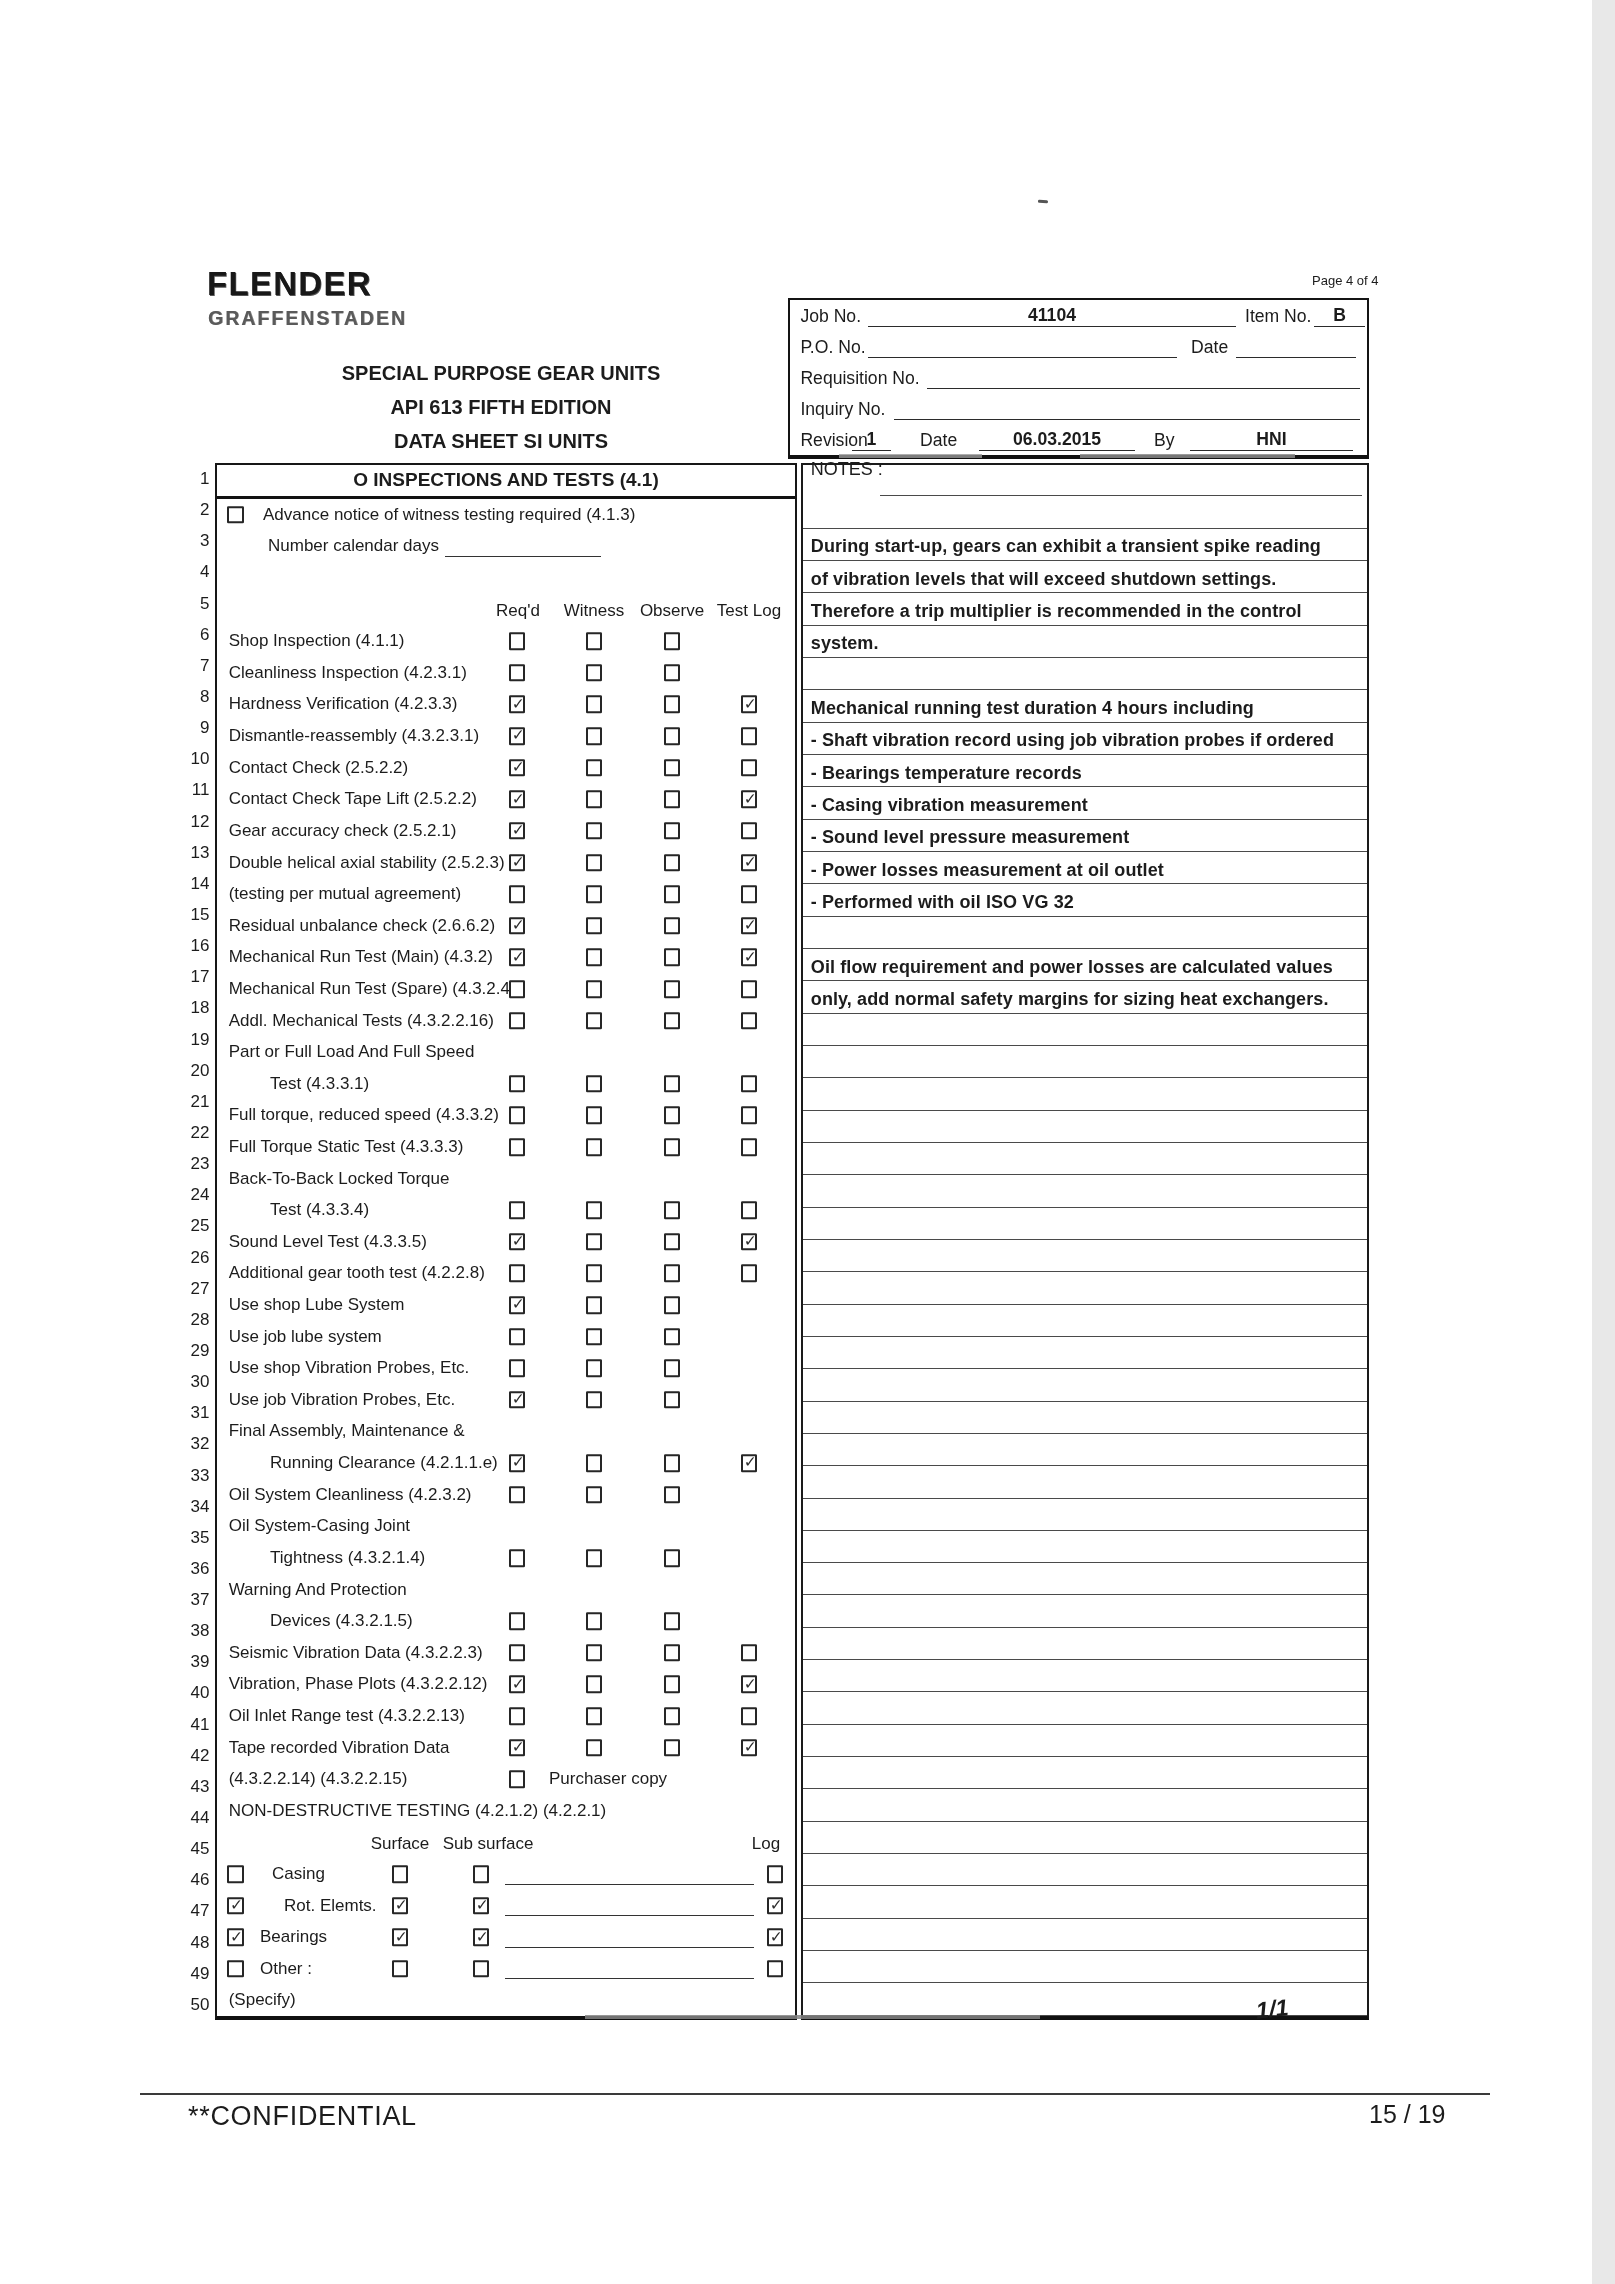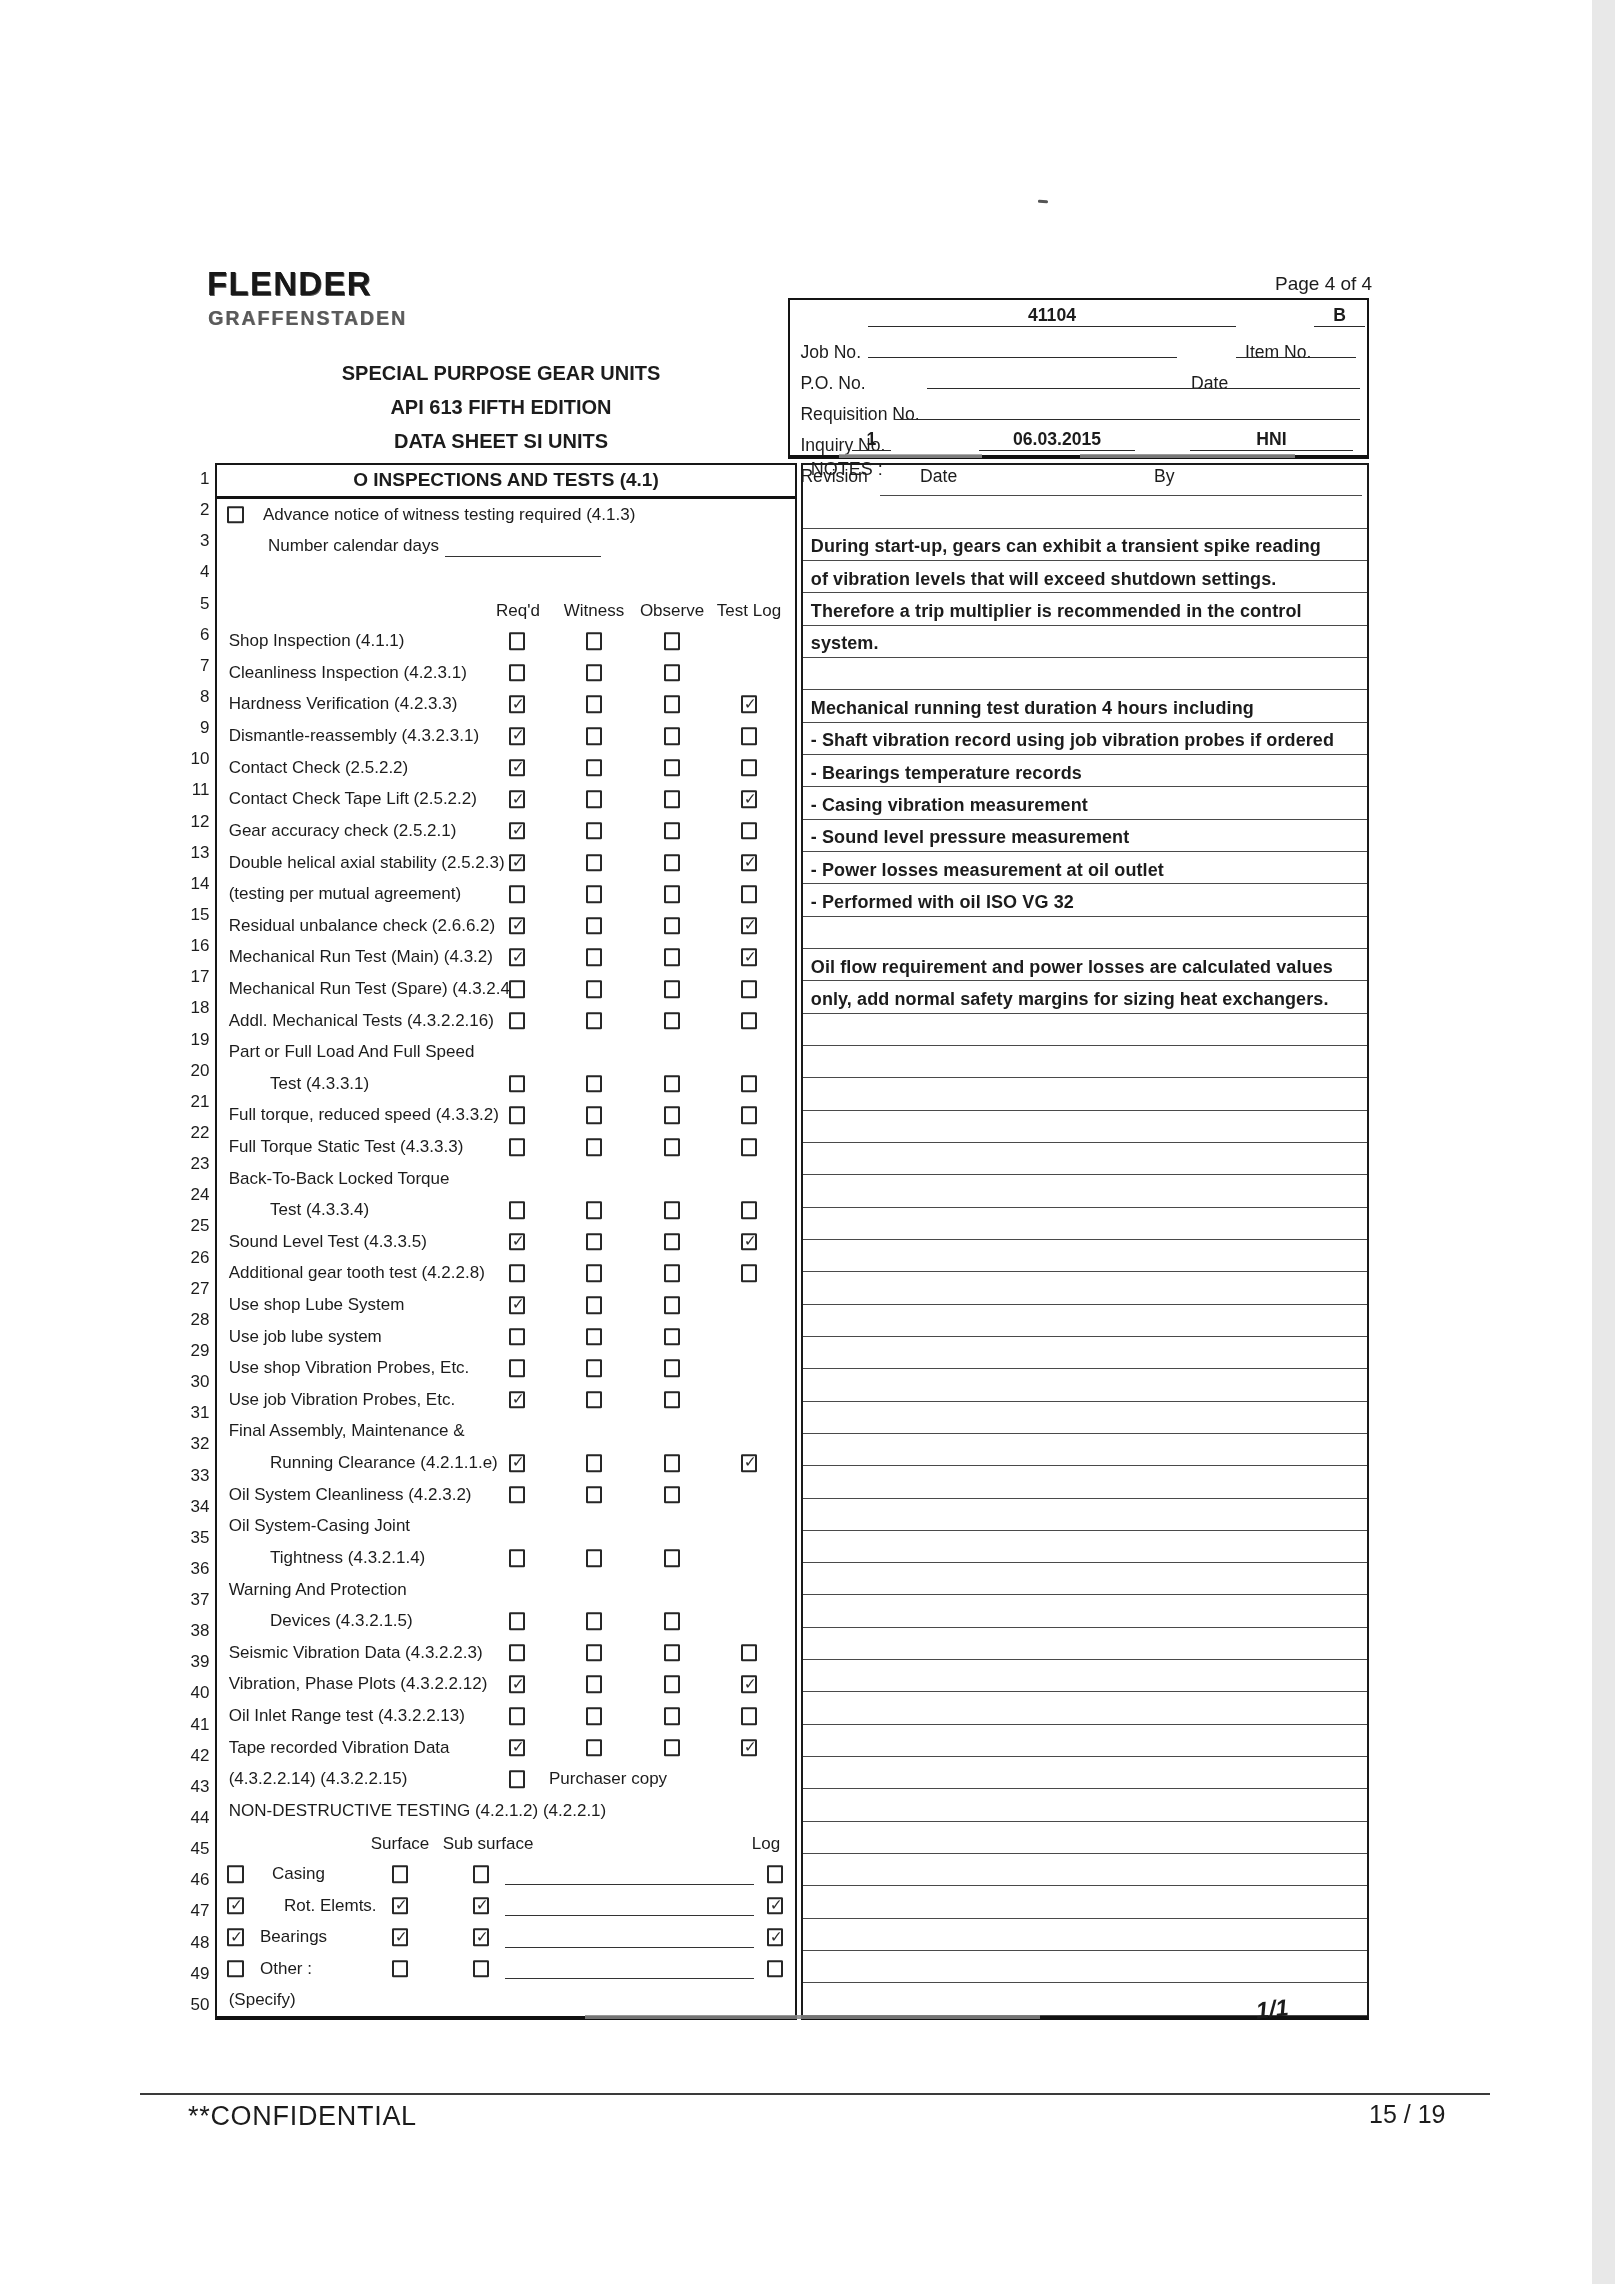--- a/index.html
+++ b/index.html
@@ -5,30 +5,30 @@
   html,body{margin:0;padding:0;background:#e8e8e8;}
   .page{position:relative;width:1592px;height:2284px;background:#ffffff;
         font-family:Liberation Sans, sans-serif;color:#1c1c1c;overflow:hidden;}
   .abs{position:absolute;}
 
   
   .brand-main{left:207px;top:265px;font-size:33px;font-weight:700;letter-spacing:1.3px;
               color:#181818;text-shadow:0.7px 0.7px 0 #555;}
   .brand-sub{left:208px;top:307px;font-size:19.5px;font-weight:700;letter-spacing:2px;
              color:#5a5a5a;text-shadow:0.7px 0 0 #888;}
-  .page-label{left:1275px;top:273px;font-size:19px;}
+  .page-label{left:1312px;top:273px;font-size:13px;}
 
   .title-block{left:280px;top:356px;width:442px;text-align:center;
                font-size:20px;font-weight:700;line-height:34px;}
 
   
   .job-box{left:788px;top:298px;width:581px;height:161px;border:2.6px solid #141414;
            border-bottom:4.6px solid #111;box-sizing:border-box;display:flex;flex-direction:column;}
   .job-row{position:relative;flex:1;font-size:17.6px;}
-  .job-row .lbl{position:absolute;left:10.4px;top:50%;transform:translateY(-50%);margin-top:36px;}
+  .job-row .lbl{position:absolute;left:10.4px;top:50%;transform:translateY(-50%);}
   .fld{position:absolute;bottom:3.9px;border-bottom:1.3px solid #2b2b2b;text-align:center;
        font-weight:700;font-size:17.6px;}
   .job-smudge{left:1080px;top:454px;width:215px;height:3.9px;background:#8a8a8a;opacity:.85;}
   .job-smudge2{left:839px;top:454px;width:143px;height:3.9px;background:#9a9a9a;opacity:.8;}
 
   
   .numcol{left:183px;top:463px;width:29px;height:1557px;display:flex;flex-direction:column;}
   .numcol div{flex:1;text-align:right;font-size:17px;line-height:31px;padding-right:2.6px;}
 
   

